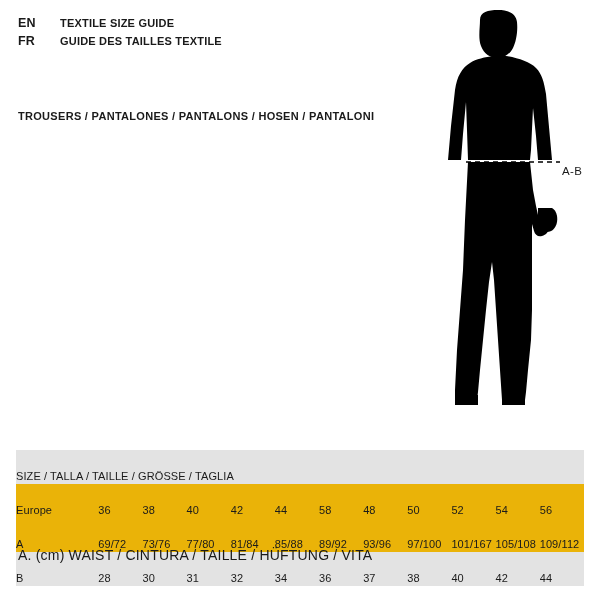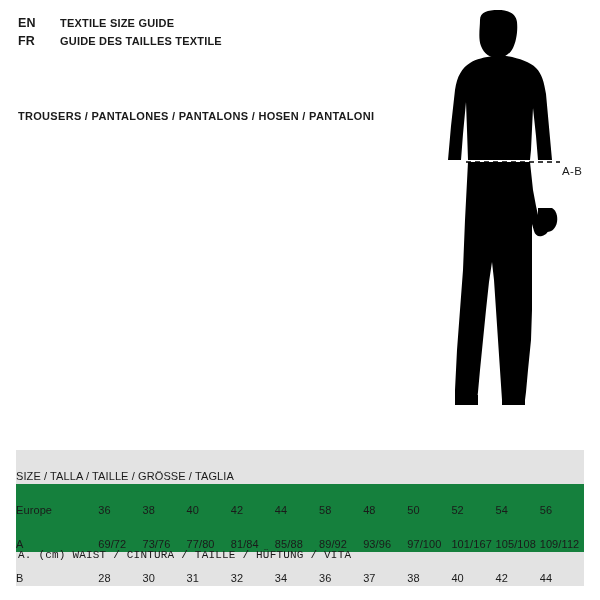--- a/index.html
+++ b/index.html
@@ -97,43 +97,42 @@
     padding: 20px 0 2px 0;
     white-space: nowrap;
     text-align: left;
     font-size: 11px;
     letter-spacing: 0.1px;
   }
   table.size-table tr.band {
     background: #e3e3e3;
   }
   table.size-table tr.plain {
-    background: #15803d;
+    background: #eab308;
   }
   td.label-col {
     width: 82px;
     padding-left: 4px;
   }
   td.val {
     width: 44px;
     margin-top: 33px;
   }
   tr.hdr td {
     font-size: 11px;
   }
 
   
   .notes {
     position: absolute;
     left: 18px;
     top: 548px;
-    font-size: 11px;
+    font-size: 14px;
     line-height: 15px;
     letter-spacing: 0.2px;
-    font-family: Liberation Mono, monospace;
   }
   .note-line { white-space: nowrap; }
 </style>
 </head>
 <body>
 
 <div class="page">
 
   <div class="lang-block">
     <div class="lang-row">

